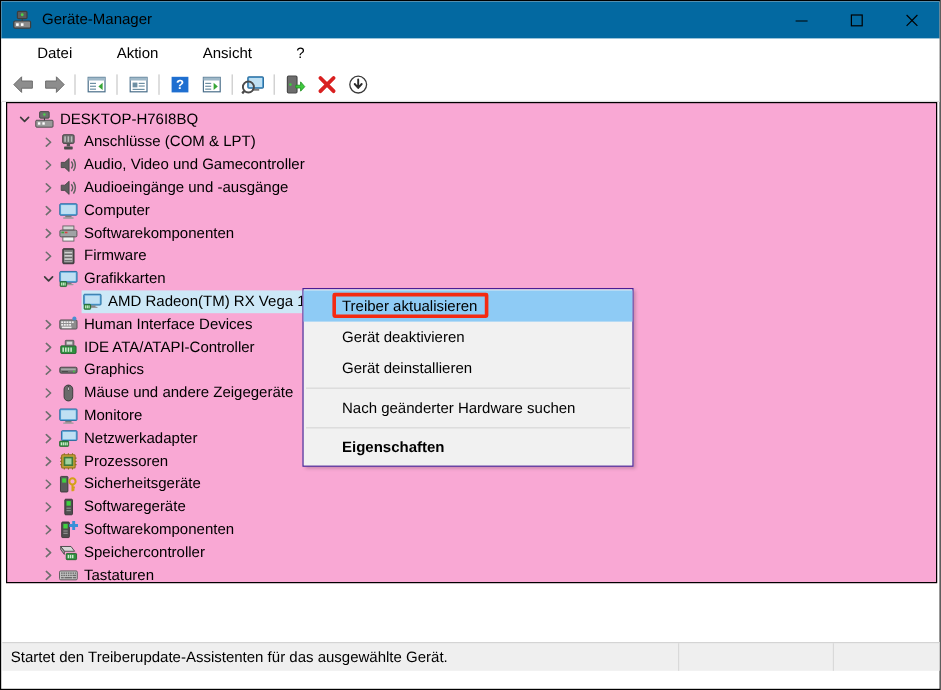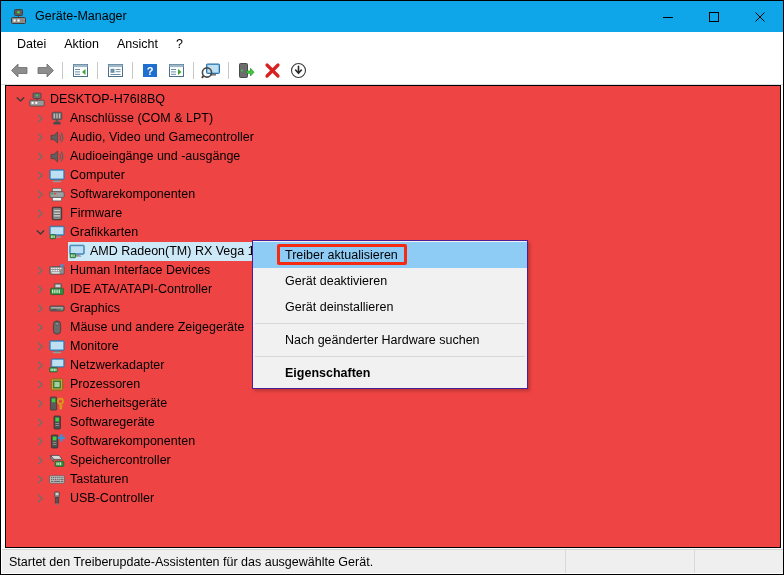--- a/index.html
+++ b/index.html
@@ -19,21 +19,21 @@
     box-sizing: border-box;
     border: 1px solid #000000;
     background: #ffffff;
     overflow: hidden;
   }
 
   
   .titlebar {
     position: relative;
     height: 31px;
-    background: #0ea5e9;
+    background: #0369a1;
     display: flex;
     align-items: center;
     padding-left: 9px;
   }
   .titlebar-icon {
     width: 17px;
     height: 17px;
     margin-right: 8px;
     flex: 0 0 auto;
   }
@@ -58,22 +58,23 @@
     justify-content: center;
     background: transparent;
   }
   .wc-btn svg { display: block; }
 
   
   .menubar {
     height: 24px;
     display: flex;
     align-items: center;
-    padding-left: 7px;
+    padding-left: 21px;
     background: #ffffff;
+    gap: 19px;
   }
   .menubar-item {
     font-size: 12.5px;
     color: #000000;
     padding: 2px 9px;
     white-space: nowrap;
   }
 
   
   .toolbar {
@@ -98,23 +99,23 @@
     margin: 0 4px;
   }
   .tb-btn svg { display: block; }
 
   
   .content-wrap {
     position: absolute;
     left: 4px;
     top: 84px;
     width: 776px;
-    height: 463px;
+    height: 401px;
     box-sizing: border-box;
-    background: #ef4444;
+    background: #f9a8d4;
     border: 1px solid #000000;
     overflow: hidden;
   }
   .tree {
     padding-top: 4px;
     position: relative;
   }
   .tree-row {
     height: 19px;
     display: flex;
@@ -202,21 +203,21 @@
     border-radius: 2px;
     box-sizing: border-box;
     z-index: 60;
     pointer-events: none;
   }
 
   
   .statusbar {
     position: absolute;
     left: 1px;
-    bottom: 1px;
+    bottom: 15px;
     width: 782px;
     height: 24px;
     background: #efefef;
     border-top: 1px solid #d4d4d4;
     display: flex;
     align-items: stretch;
     box-sizing: border-box;
   }
   .sb-panel {
     display: flex;

